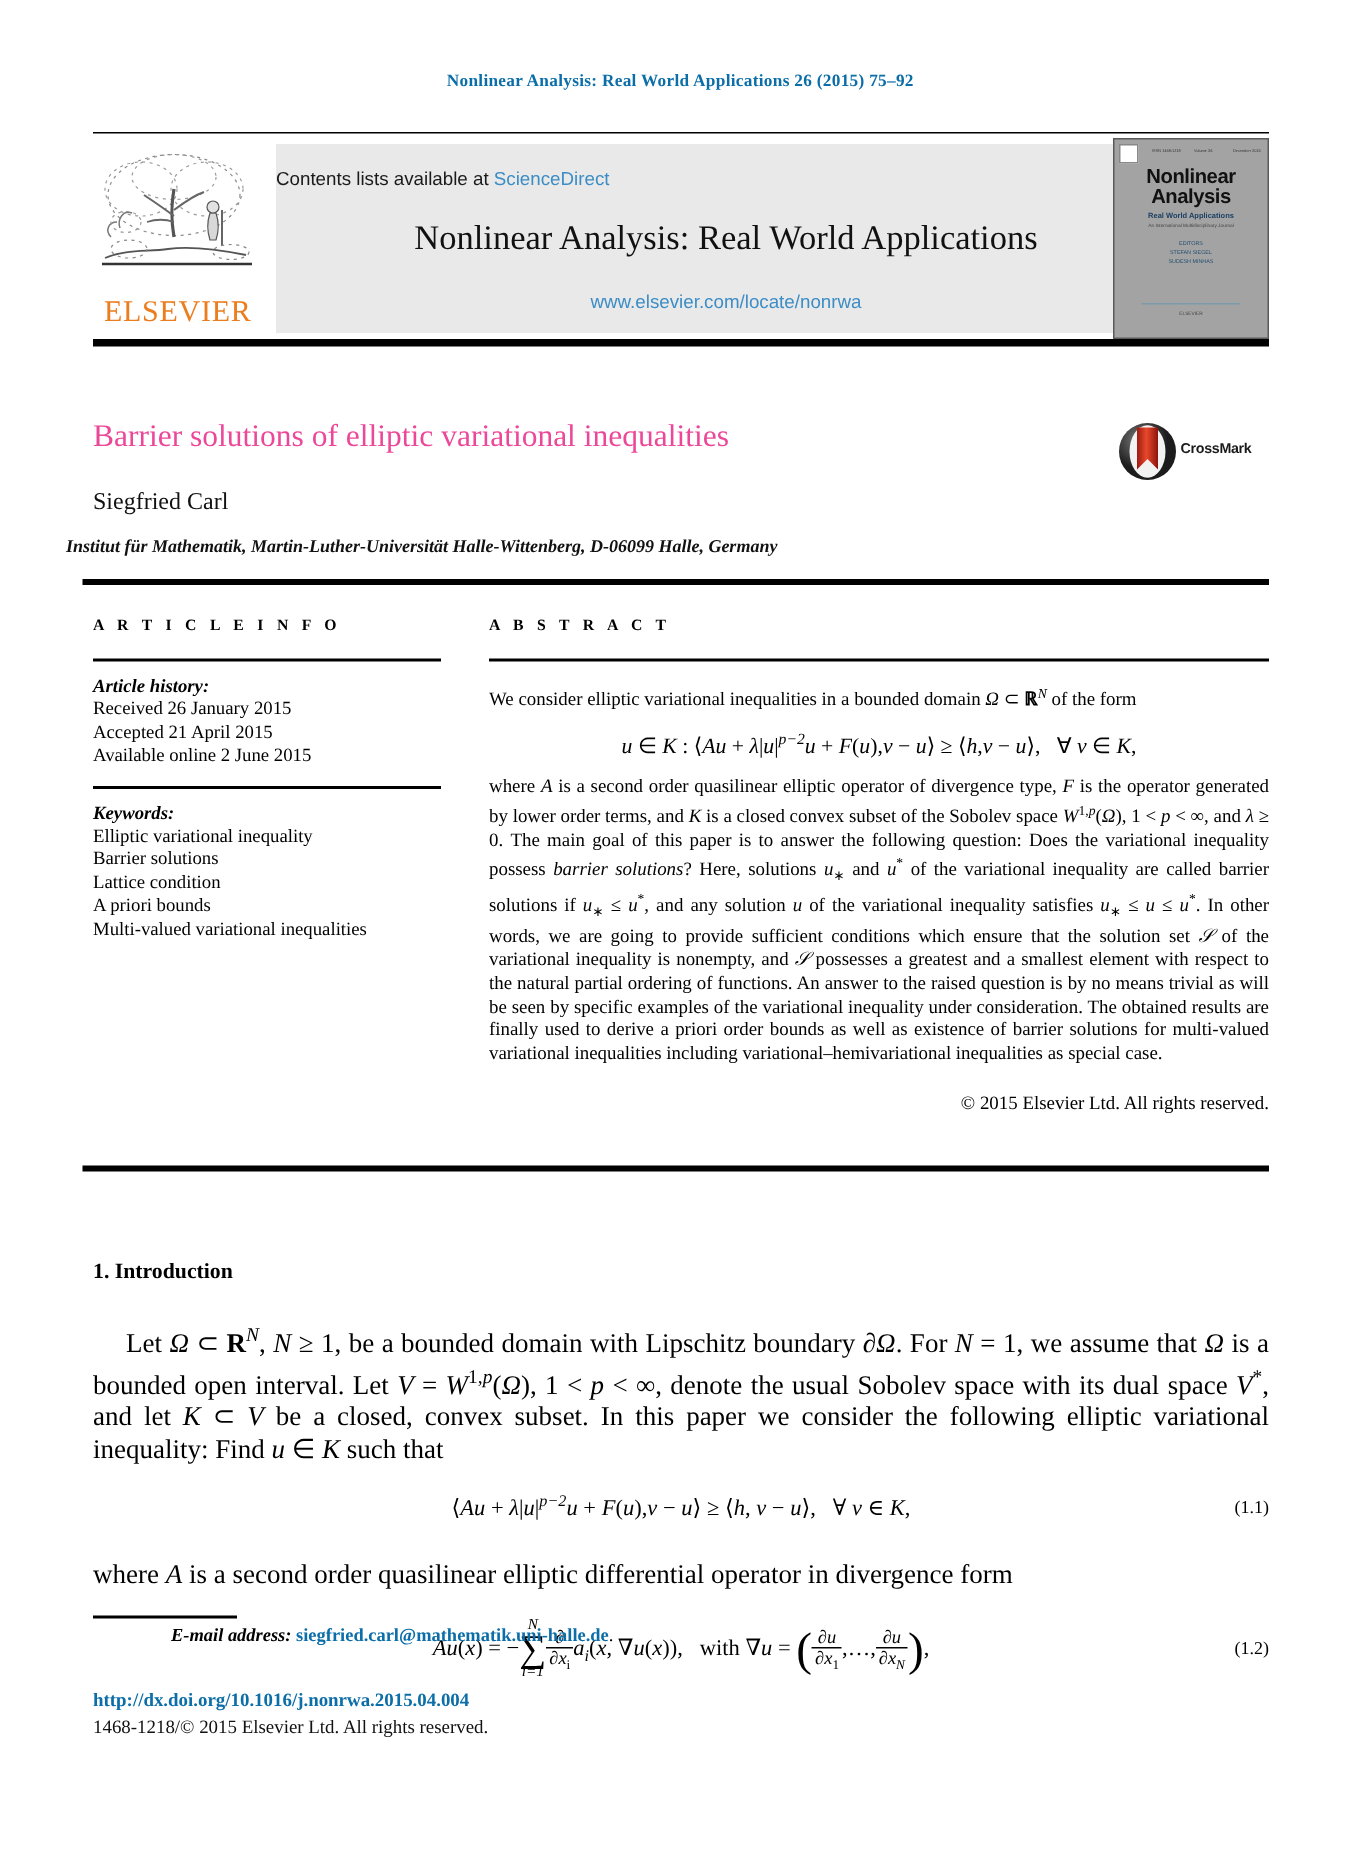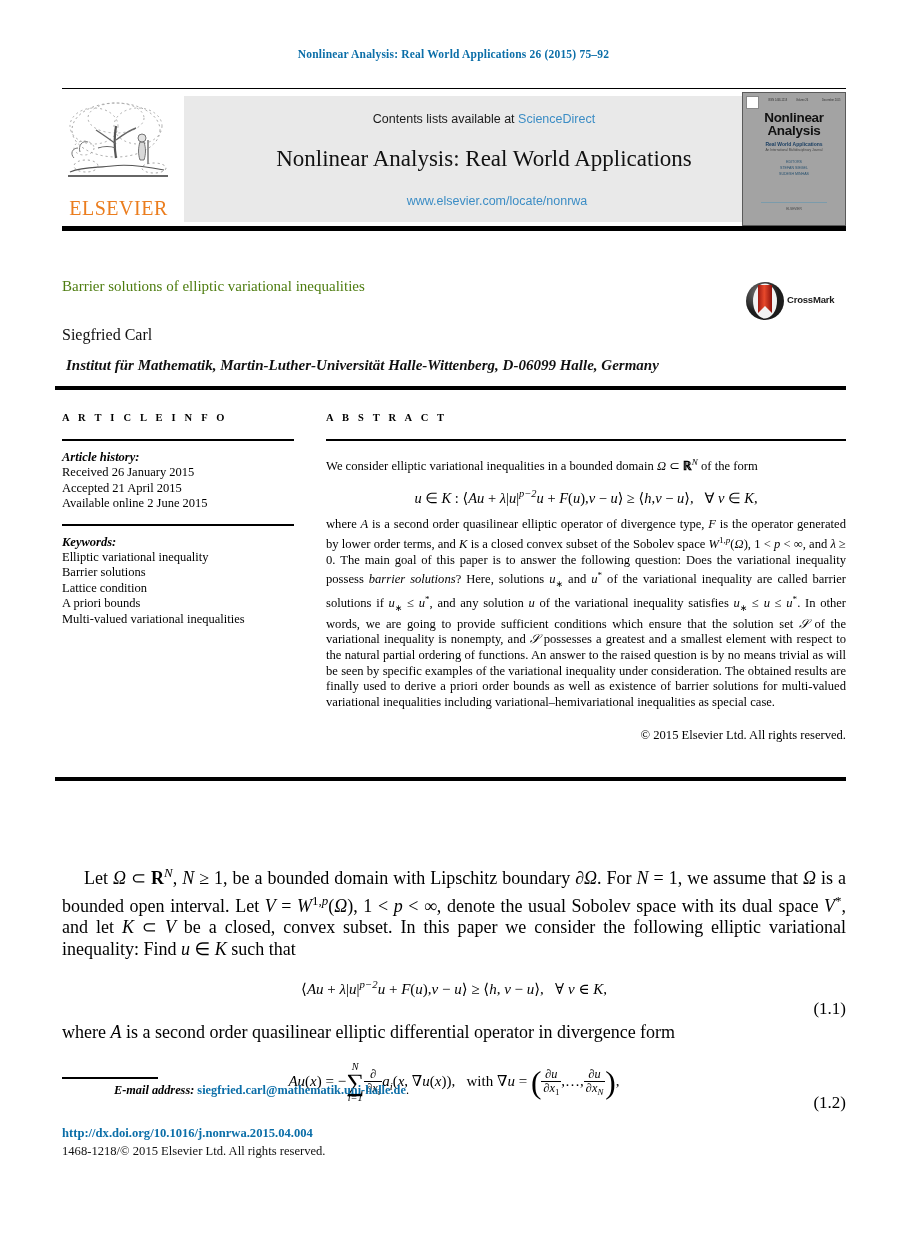--- a/index.html
+++ b/index.html
@@ -73,42 +73,40 @@
   }
   .grayband {
     position: absolute;
     left: 122px; top: 8px;
     width: 600px; height: 126px;
     background: #e9e9e9;
   }
   .gb-line1 {
     position: absolute;
     left: 0; top: 16px; width: 600px;
-    text-align: center;
     font-family: "Liberation Sans", sans-serif;
     font-size: 12.5px;
     color: #1a1a1a;
   }
   .sd-link { color: #3c8dc5; }
   .gb-title {
     position: absolute;
     left: 0; top: 50px; width: 600px;
     text-align: center;
     font-family: "Liberation Serif", serif;
     font-size: 23px;
     color: #111;
   }
   .gb-url {
     position: absolute;
     left: 0; top: 98px; width: 600px;
     text-align: center;
     font-family: "Liberation Sans", sans-serif;
     font-size: 12.5px;
     color: #3c8dc5;
-    padding-left: 13px;
   }
   .cover {
     position: absolute;
     left: 680px; top: 4px;
     width: 102px; height: 132px;
     border: 1px solid #5a5a5a;
     background: #a3a3a3;
     overflow: hidden;
   }
   .cover-toprow {
@@ -185,22 +183,22 @@
     height: 5px;
     background: #000;
   }
 
   
   .title {
     position: absolute;
     left: 62px; top: 278px;
     width: 640px;
     font-family: "Liberation Serif", serif;
-    font-size: 15px;
-    color: #4d7c0f;
+    font-size: 21px;
+    color: #ec4899;
   }
   .crossmark {
     position: absolute;
     left: 745px; top: 281px;
     width: 100px; height: 40px;
   }
   .cm-label {
     position: absolute;
     left: 42px; top: 13px;
     font-family: "Liberation Sans", sans-serif;
@@ -211,25 +209,25 @@
   }
   .author {
     position: absolute;
     left: 62px; top: 326px;
     font-family: "Liberation Serif", serif;
     font-size: 16px;
     color: #111;
   }
   .affil {
     position: absolute;
-    left: 66px; top: 357px;
+    left: 44px; top: 357px;
     font-family: "Liberation Serif", serif;
     font-style: italic;
     font-weight: bold;
-    font-size: 15px;
+    font-size: 12px;
     color: #111;
   }
   .rule-mid {
     position: absolute;
     left: 55px; top: 386px;
     width: 791px; height: 4px;
     background: #000;
   }
 
   
@@ -323,22 +321,21 @@
     position: relative;
     margin-top: 11px;
     margin-bottom: 11px;
     text-align: center;
     font-size: 15px;
   }
   .eqnum {
     position: absolute;
     right: 0; top: 50%;
     transform: translateY(-50%);
-    font-size: 17px;
-    margin-top: 21px;
+    font-size: 12px;
   }
 
   
   .fn-rule {
     position: absolute;
     left: 62px; top: 1077px;
     width: 96px; height: 1.6px;
     background: #000;
   }
   .fn-mail {
@@ -520,20 +517,21 @@
         <span class="mi">u</span> ∈ <span class="mi">K</span> : ⟨<span class="mi">Au</span> + <span class="mi">λ</span>|<span class="mi">u</span>|<sup class="sm mi">p−2</sup><span class="mi">u</span> + <span class="mi">F</span>(<span class="mi">u</span>),<span class="mi">v</span> − <span class="mi">u</span>⟩ ≥ ⟨<span class="mi">h</span>,<span class="mi">v</span> − <span class="mi">u</span>⟩, &nbsp; ∀ <span class="mi">v</span> ∈ <span class="mi">K</span>,
       </div>
       <p>where <span class="mi">A</span> is a second order quasilinear elliptic operator of divergence type, <span class="mi">F</span> is the operator generated by lower order terms, and <span class="mi">K</span> is a closed convex subset of the Sobolev space <span class="mi">W</span><sup class="sm">1,<span class="mi">p</span></sup>(<span class="mi">Ω</span>), 1 &lt; <span class="mi">p</span> &lt; ∞, and <span class="mi">λ</span> ≥ 0. The main goal of this paper is to answer the following question: Does the variational inequality possess <em>barrier solutions</em>? Here, solutions <span class="mi">u</span><sub class="sm">∗</sub> and <span class="mi">u</span><sup class="sm">*</sup> of the variational inequality are called barrier solutions if <span class="mi">u</span><sub class="sm">∗</sub> ≤ <span class="mi">u</span><sup class="sm">*</sup>, and any solution <span class="mi">u</span> of the variational inequality satisfies <span class="mi">u</span><sub class="sm">∗</sub> ≤ <span class="mi">u</span> ≤ <span class="mi">u</span><sup class="sm">*</sup>. In other words, we are going to provide sufficient conditions which ensure that the solution set <span class="mi">𝒮</span> of the variational inequality is nonempty, and <span class="mi">𝒮</span> possesses a greatest and a smallest element with respect to the natural partial ordering of functions. An answer to the raised question is by no means trivial as will be seen by specific examples of the variational inequality under consideration. The obtained results are finally used to derive a priori order bounds as well as existence of barrier solutions for multi-valued variational inequalities including variational–hemivariational inequalities as special case.</p>
       <div class="copyright">© 2015 Elsevier Ltd. All rights reserved.</div>
     </div>
   </div>
 
   <div class="rule-low"></div>
 
   <div class="body-sec">
+    <div class="h1">1.  Introduction</div>
 
     <p class="para">Let <span class="mi">Ω</span> ⊂ <strong>R</strong><sup class="sm mi">N</sup>, <span class="mi">N</span> ≥ 1, be a bounded domain with Lipschitz boundary ∂<span class="mi">Ω</span>. For <span class="mi">N</span> = 1, we assume that <span class="mi">Ω</span> is a bounded open interval. Let <span class="mi">V</span> = <span class="mi">W</span><sup class="sm">1,<span class="mi">p</span></sup>(<span class="mi">Ω</span>), 1 &lt; <span class="mi">p</span> &lt; ∞, denote the usual Sobolev space with its dual space <span class="mi">V</span><sup class="sm">*</sup>, and let <span class="mi">K</span> ⊂ <span class="mi">V</span> be a closed, convex subset. In this paper we consider the following elliptic variational inequality: Find <span class="mi">u</span> ∈ <span class="mi">K</span> such that</p>
 
     <div class="eqrow">
       <span>⟨<span class="mi">Au</span> + <span class="mi">λ</span>|<span class="mi">u</span>|<sup class="sm mi">p−2</sup><span class="mi">u</span> + <span class="mi">F</span>(<span class="mi">u</span>),<span class="mi">v</span> − <span class="mi">u</span>⟩ ≥ ⟨<span class="mi">h</span>, <span class="mi">v</span> − <span class="mi">u</span>⟩, &nbsp; ∀ <span class="mi">v</span> ∈ <span class="mi">K</span>,</span>
       <span class="eqnum">(1.1)</span>
     </div>
 
     <p class="para noind">where <span class="mi">A</span> is a second order quasilinear elliptic differential operator in divergence form</p>
 

